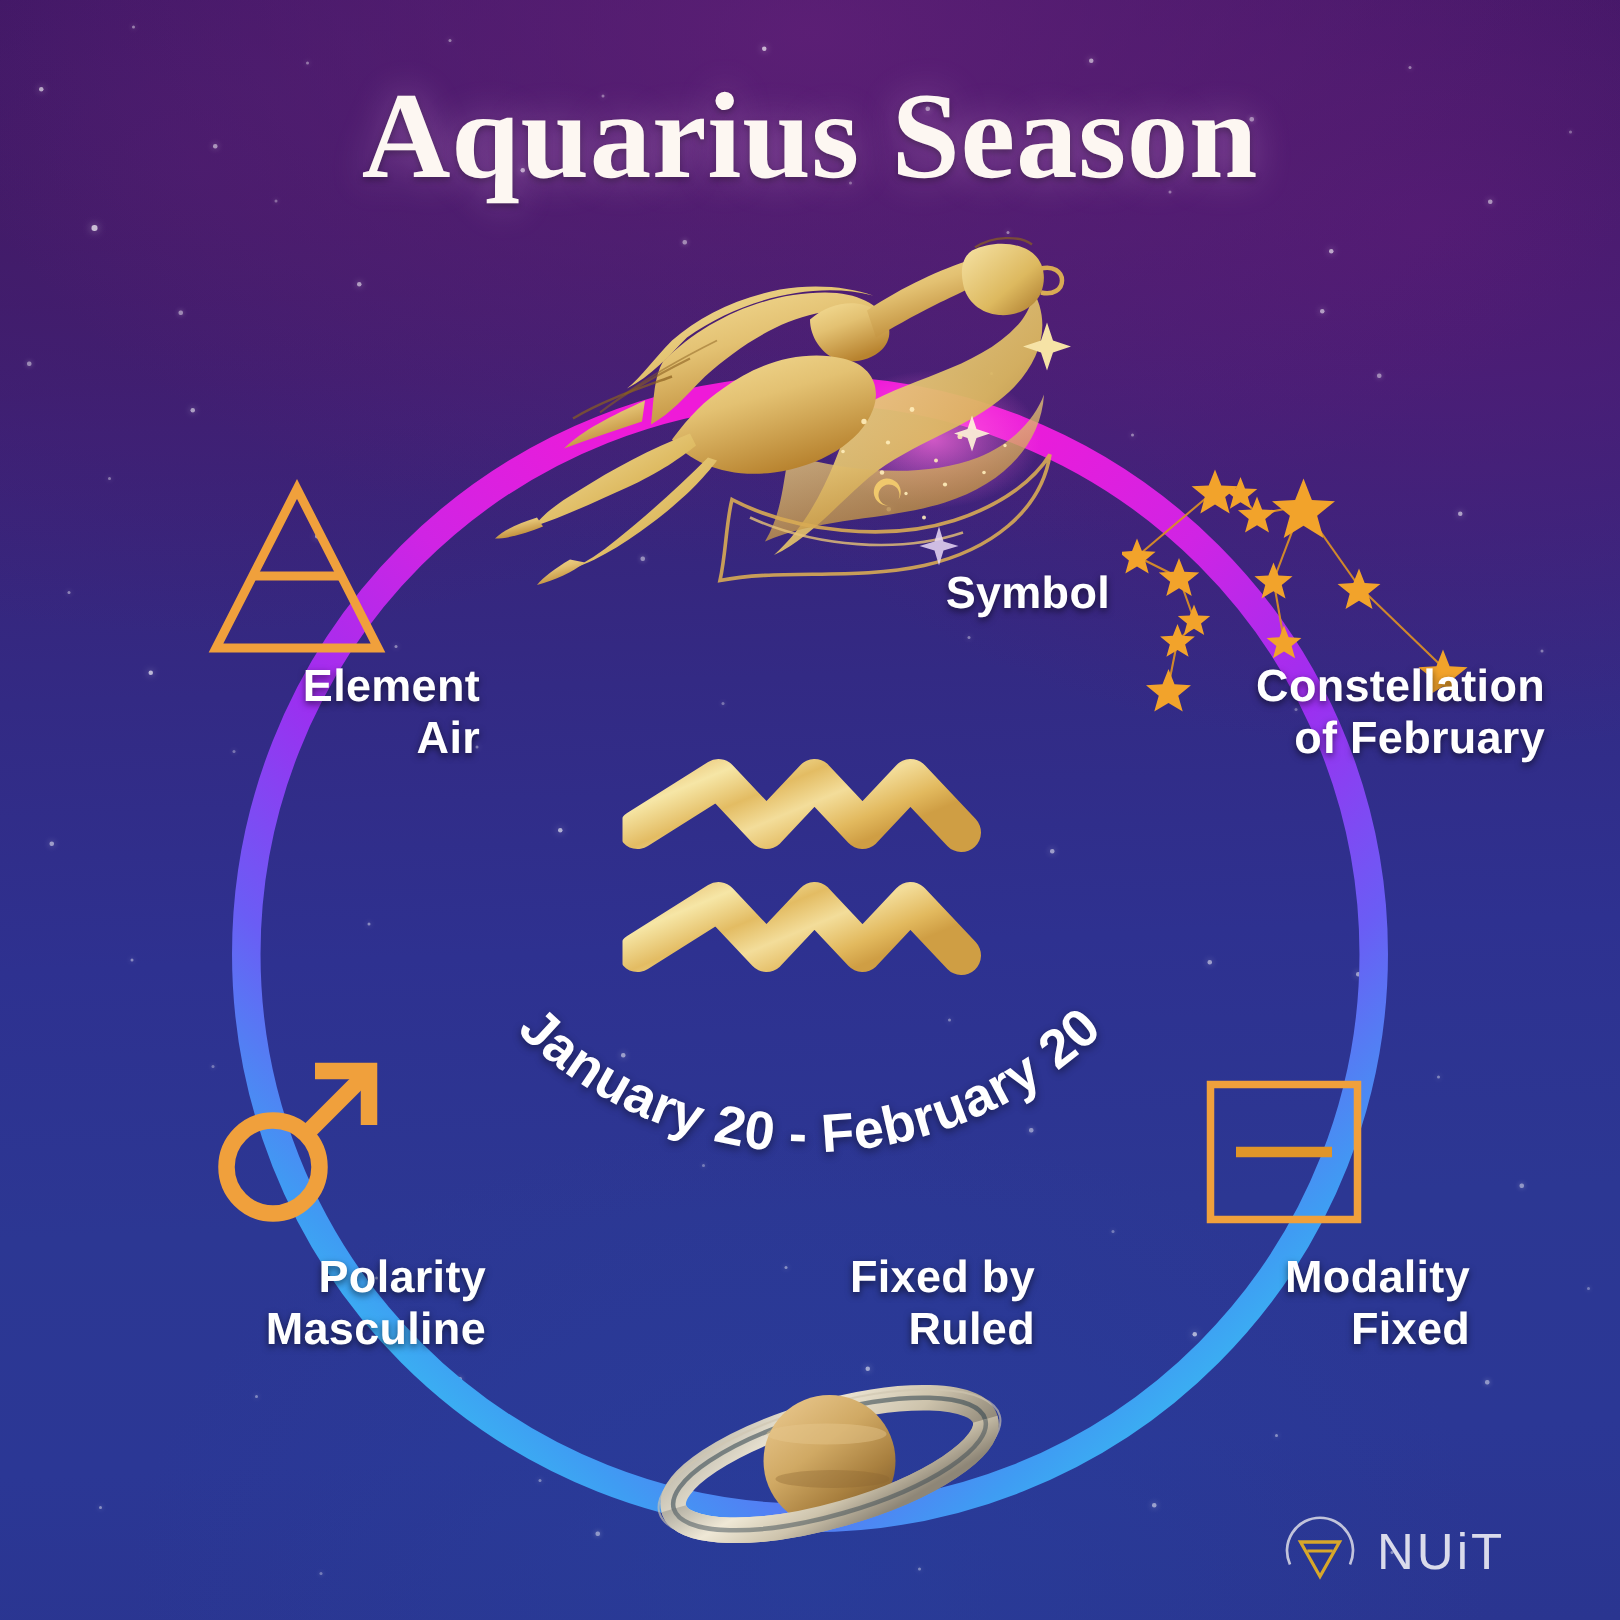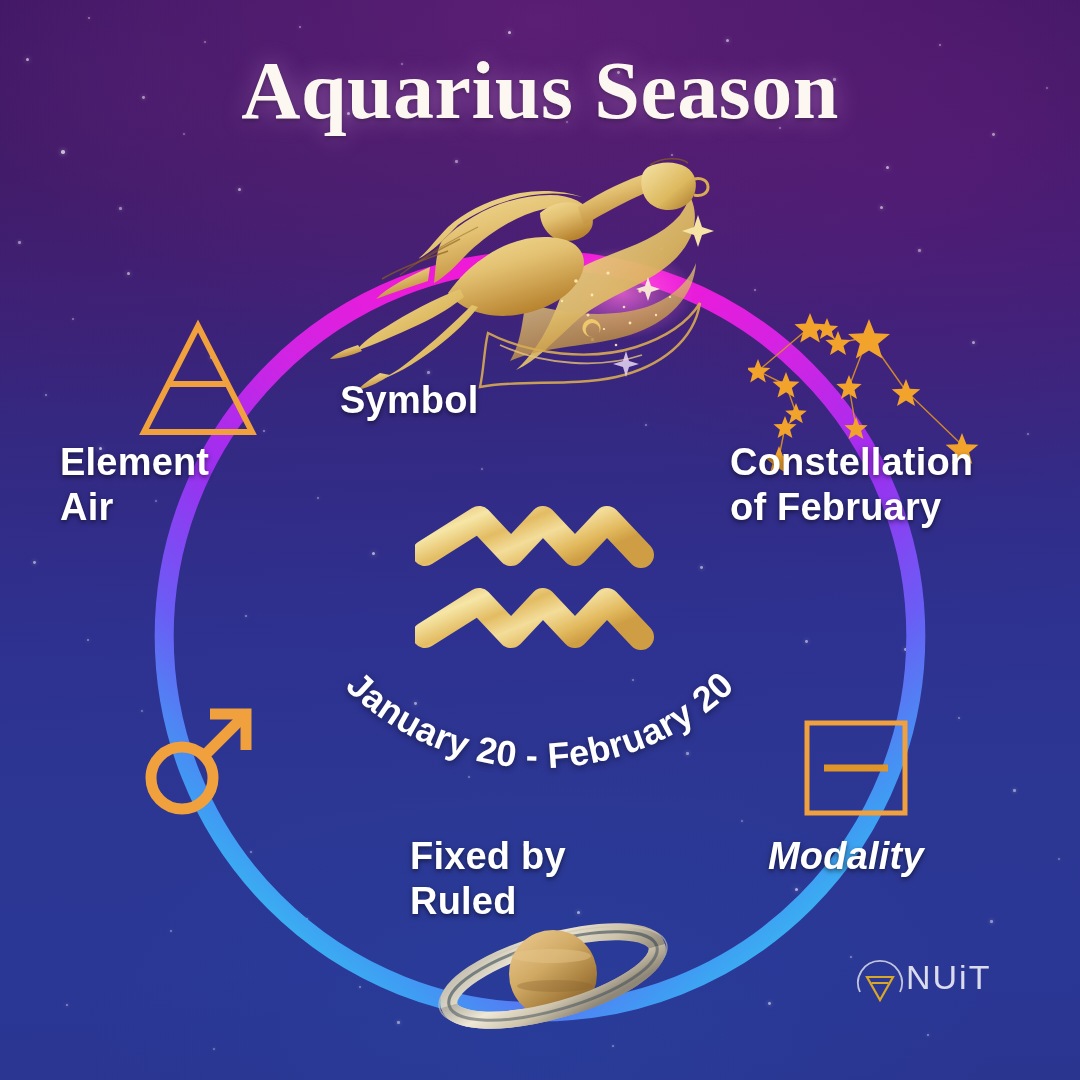--- a/index.html
+++ b/index.html
@@ -45,41 +45,41 @@
 
   
   #arcdate{position:absolute;left:300px;top:600px;width:480px;height:260px;}
   #arcdate text{
     font-family:"Liberation Sans",sans-serif;font-weight:bold;font-size:36px;
     fill:#ffffff;letter-spacing:0.4px;
     filter:drop-shadow(0 2px 3px rgba(0,0,0,0.45));
   }
 
   
-  .lbl{position:absolute;text-align:left;color:#ffffff;font-weight:bold;
-       font-size:38px;line-height:1.18;letter-spacing:0.2px;
+  .lbl{position:absolute;text-align:right;color:#ffffff;font-weight:bold;
+       font-size:30px;line-height:1.18;letter-spacing:0.2px;
        text-shadow:0 2px 5px rgba(0,0,0,0.55);}
   .lbl .l2{display:block;}
 
   #lbl-symbol     {left:340px; top:378px; width:400px;}
   #lbl-element    {left:60px;  top:440px; width:260px;}
   #lbl-const      {left:730px; top:440px; width:300px;}
   #lbl-polarity   {left:58px;  top:834px; width:266px;}
   #lbl-ruler      {left:410px; top:834px; width:280px;}
-  #lbl-modality   {left:768px; top:834px; width:240px;font-style:italic;}
+  #lbl-modality   {left:740px; top:834px; width:240px;}
 
   
   .icon{position:absolute;}
   #icon-air      {left:138px;top:318px;width:120px;height:122px;}
   #icon-mars     {left:138px;top:702px;width:120px;height:120px;}
   #icon-fixed    {left:802px;top:718px;width:108px;height:100px;}
 
   
-  #brand{position:absolute;left:854px;top:958px;width:180px;height:62px;
-         display:flex;align-items:flex-start;}
+  #brand{position:absolute;left:854px;top:1004px;width:180px;height:62px;
+         display:flex;align-items:center;gap:12px;}
   #brand-mark{width:52px;height:52px;flex:0 0 52px;}
   #brand-name{font-family:"Liberation Sans",sans-serif;font-size:34px;
               color:#e9e9f3;letter-spacing:2px;font-weight:300;opacity:0.92;}
 </style>
 </head>
 <body>
 
 <div id="stage">
 
   <div id="starfield">
@@ -375,28 +375,33 @@
   <div class="lbl" id="lbl-element">
     <span>Element</span>
     <span class="l2">Air</span>
   </div>
 
   <div class="lbl" id="lbl-const">
     <span>Constellation</span>
     <span class="l2">of February</span>
   </div>
 
+  <div class="lbl" id="lbl-polarity">
+    <span>Polarity</span>
+    <span class="l2">Masculine</span>
+  </div>
 
   <div class="lbl" id="lbl-ruler">
     <span>Fixed by</span>
     <span class="l2">Ruled</span>
   </div>
 
   <div class="lbl" id="lbl-modality">
     <span>Modality</span>
+    <span class="l2">Fixed</span>
   </div>
 
   <div id="brand">
     <svg id="brand-mark" viewBox="0 0 52 52">
       <path d="M6 34 A22 22 0 1 1 46 34" fill="none" stroke="#dcdce8" stroke-width="1.8" opacity="0.85"></path>
       <path d="M13 19 L39 19 L26 42 Z" fill="none" stroke="#d8a72a" stroke-width="2.2"></path>
       <line x1="17.5" y1="25" x2="34.5" y2="25" stroke="#d8a72a" stroke-width="2"></line>
     </svg>
     <div id="brand-name">NUiT</div>
   </div>

